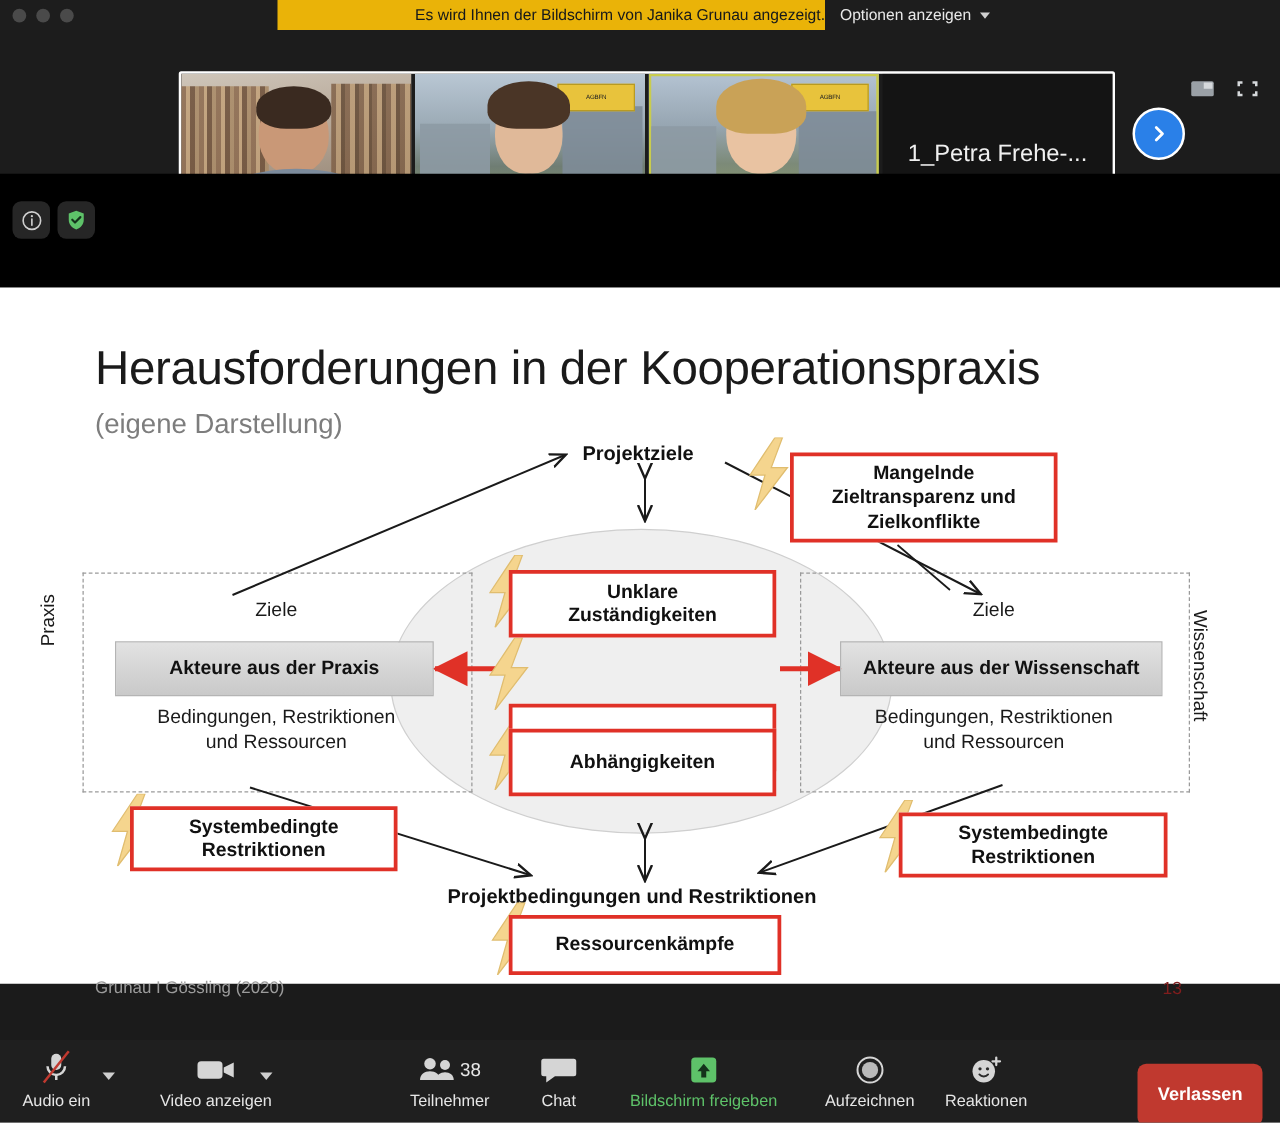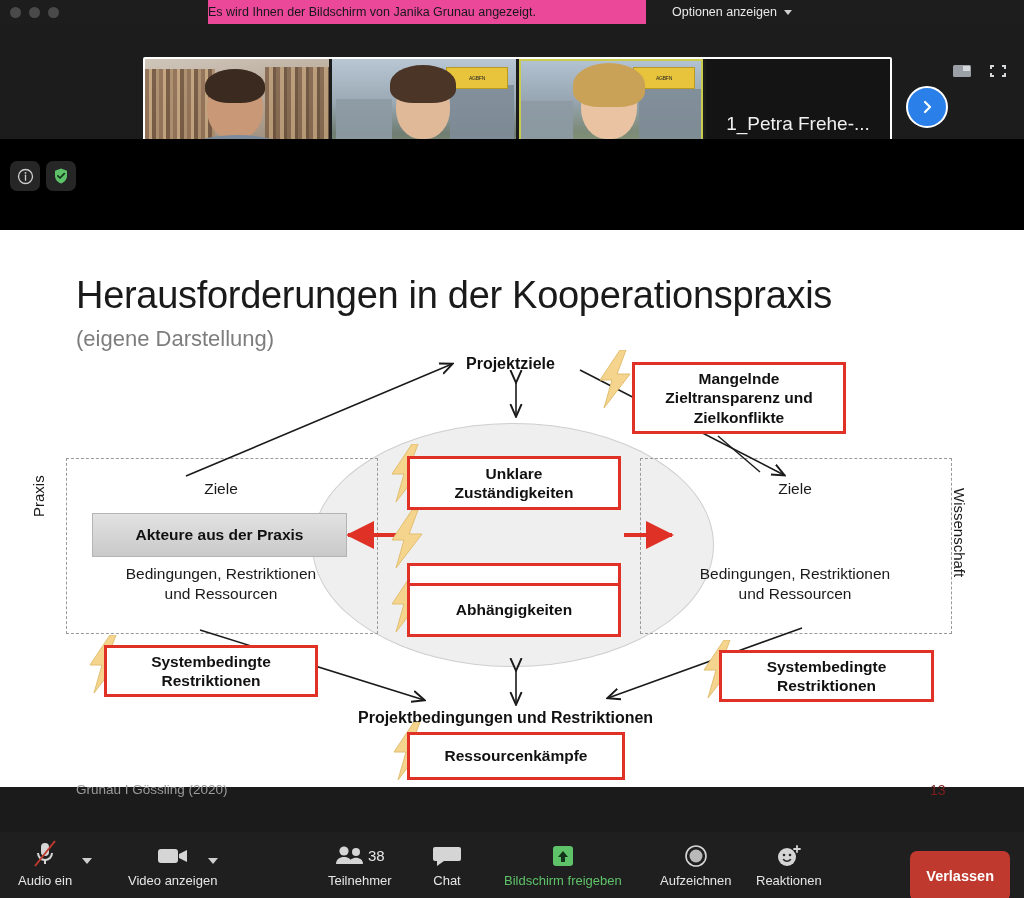--- a/index.html
+++ b/index.html
@@ -13,23 +13,23 @@
   
   #window-chrome{
     position:absolute;left:0;top:0;width:1024px;height:24px;
     background:#1d1d1d;
   }
   #traffic-lights{
     position:absolute;left:10px;top:7px;display:flex;gap:8px;
   }
   .traffic-dot{width:11px;height:11px;border-radius:50%;background:#4a4a4a;}
   #share-banner{
-    position:absolute;left:208px;top:0;width:438px;height:24px;
-    background:#ec4899;color:#15181b;
-    font-size:12.5px;display:flex;align-items:center;justify-content:flex-start;
+    position:absolute;left:222px;top:0;width:438px;height:24px;
+    background:#eab308;color:#15181b;
+    font-size:12.5px;display:flex;align-items:center;justify-content:flex-end;
     white-space:nowrap;
   }
   #options-button{
     position:absolute;left:660px;top:0;height:24px;
     padding:0 12px;background:#1d1d1d;color:#e8e8e8;font-size:12.5px;
     display:flex;align-items:center;gap:7px;white-space:nowrap;
   }
   .caret-down{
     width:0;height:0;border-left:4px solid transparent;border-right:4px solid transparent;
     border-top:5px solid #cfcfcf;display:inline-block;
@@ -377,20 +377,21 @@
     <div class="node-label" id="projektbed-label">Projektbedingungen und Restriktionen</div>
 
     <div class="ziele-label" id="ziele-left">Ziele</div>
     <div class="actor-box" id="actor-praxis">Akteure aus der Praxis</div>
     <div class="cond-label" id="cond-left">
       <span>Bedingungen, Restriktionen</span><br>
       <span>und Ressourcen</span>
     </div>
 
     <div class="ziele-label" id="ziele-right">Ziele</div>
+    <div class="actor-box" id="actor-wiss">Akteure aus der Wissenschaft</div>
     <div class="cond-label" id="cond-right">
       <span>Bedingungen, Restriktionen</span><br>
       <span>und Ressourcen</span>
     </div>
 
     <svg class="bolt" style="left:596px;top:120px;" viewBox="0 0 40 58">
       <path d="M24 0 L4 30 L16 30 L8 58 L34 24 L21 24 L30 0 Z" fill="#f5d58e" stroke="#e0bd6f" stroke-width="1"></path>
     </svg>
     <svg class="bolt" style="left:388px;top:214px;" viewBox="0 0 40 58">
       <path d="M24 0 L4 30 L16 30 L8 58 L34 24 L21 24 L30 0 Z" fill="#f5d58e" stroke="#e0bd6f" stroke-width="1"></path>

